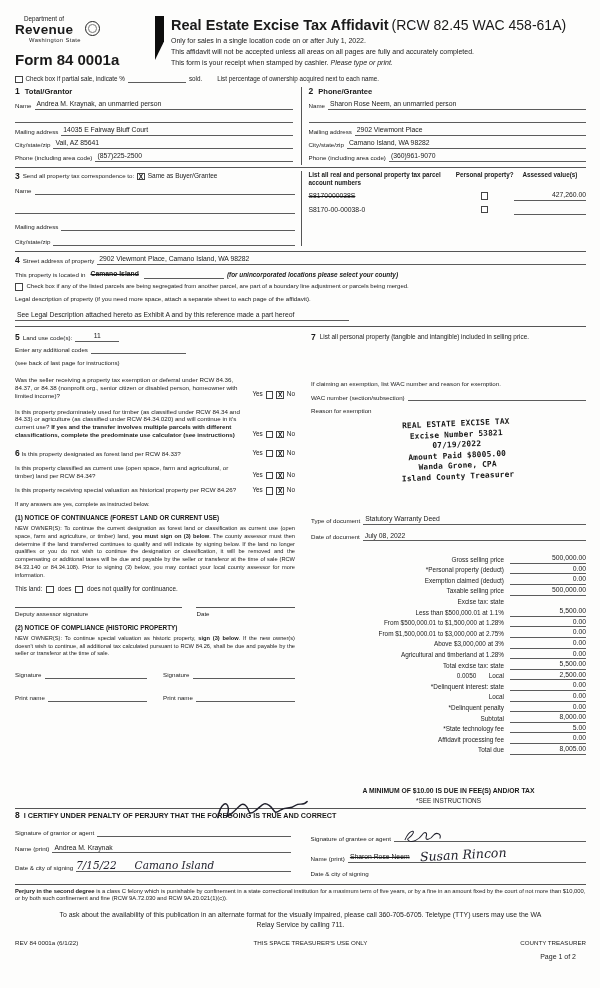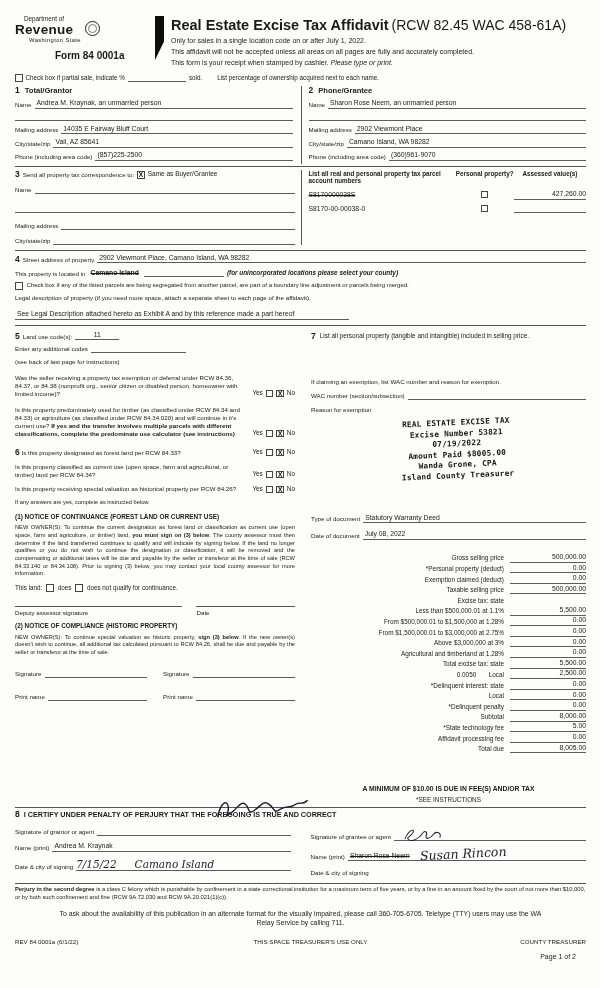--- a/index.html
+++ b/index.html
@@ -20,21 +20,21 @@
 
 .hdr{display:flex;align-items:flex-start;}
 .hdr-left{width:140px;flex:0 0 auto;}
 .deptwrap{display:flex;gap:4px;}
 .dept{line-height:1.05;}
 .dept .sm{font-size:6.3px;display:block;margin-left:9px;}
 .dept .nm{font-size:13.5px;font-weight:bold;display:block;letter-spacing:.3px;}
 .dept .sb{font-size:5.8px;display:block;margin-left:14px;letter-spacing:.4px;}
 .seal{width:15px;height:15px;border:1.3px solid #222;border-radius:50%;margin-top:5px;position:relative;flex:0 0 auto;}
 .seal::before{content:"";position:absolute;inset:2.2px;border-radius:50%;border:1px solid #777;}
-.formno{font-weight:bold;font-size:10px;margin-top:7px;margin-left:40px;}
+.formno{font-weight:bold;font-size:15px;margin-top:7px;}
 .wedge{width:9px;height:44px;background:#0d0d0d;clip-path:polygon(0 0,100% 0,100% 58%,0 100%);margin-right:7px;flex:0 0 auto;}
 .t-title{font-size:14.5px;font-weight:bold;}
 .t-ref{font-size:14px;margin-left:3px;}
 .hnote{font-size:7px;margin-top:2px;}
 
 .partial{display:flex;align-items:flex-end;gap:3px;margin-top:6px;font-size:6.3px;}
 .pu{width:58px;}
 .plist{margin-left:12px;}
 
 .sec12{display:flex;margin-top:4px;}

